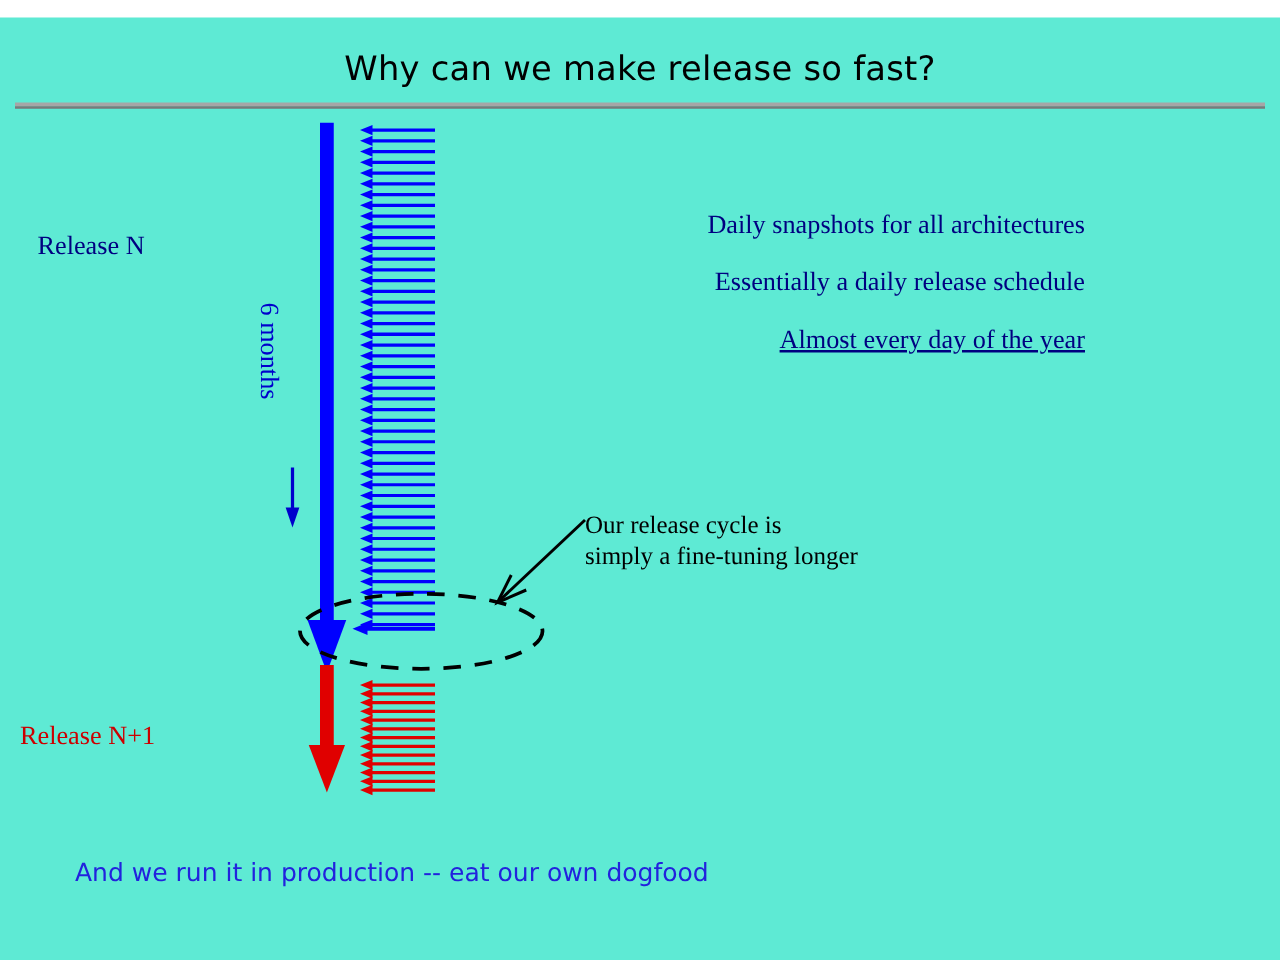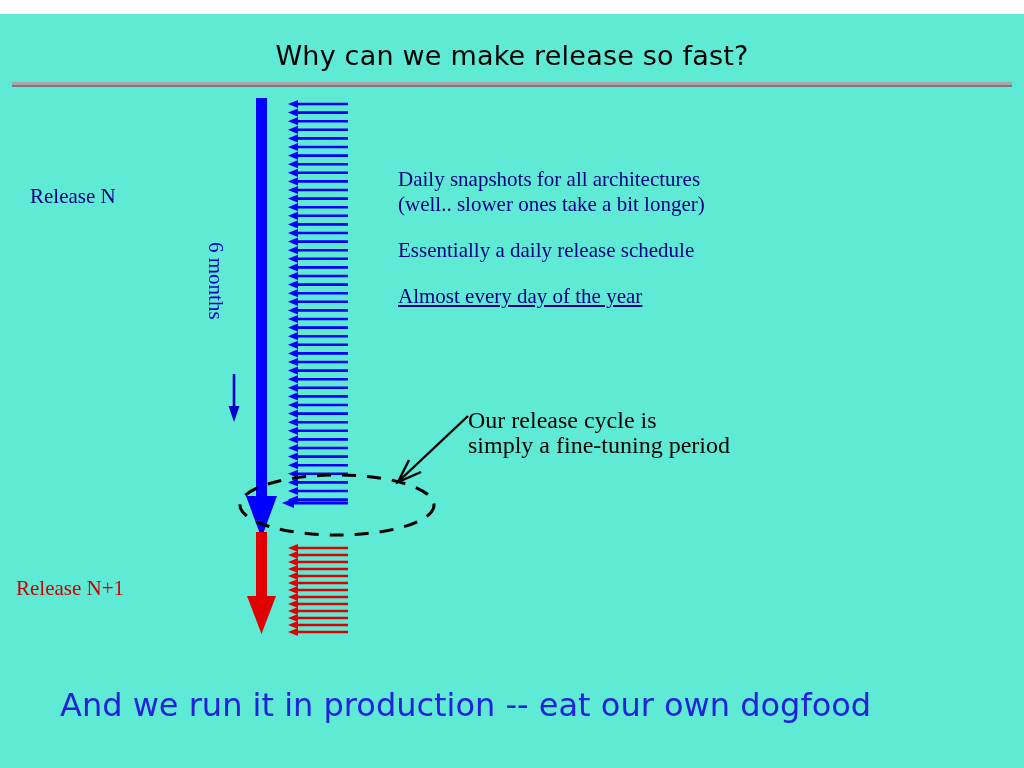--- a/index.html
+++ b/index.html
@@ -146,50 +146,51 @@
   
   #body-text {
     position: absolute;
     left: 398px;
     top: 153px;
     width: 470px;
     color: #000080;
     font-family: "Liberation Serif", "DejaVu Serif", serif;
     font-size: 21px;
     line-height: 25px;
+    text-align: right;
   }
   #body-text .para {
     margin-bottom: 21px;
   }
   #body-text .para:last-child {
     margin-bottom: 0;
     text-decoration: underline;
   }
 
   
   #annotation {
     position: absolute;
     left: 468px;
     top: 394px;
     width: 330px;
     color: #000000;
     font-family: "Liberation Serif", "DejaVu Serif", serif;
-    font-size: 24px;
+    font-size: 20px;
     line-height: 25px;
   }
 
   
   #tagline {
     position: absolute;
     left: 60px;
     top: 672px;
     width: 900px;
     color: #2222dd;
     font-family: "DejaVu Sans", sans-serif;
-    font-size: 32px;
+    font-size: 20px;
     font-weight: 400;
     white-space: nowrap;
   }
 </style>
 </head>
 <body>
 
 <div id="slide">
 
   <div id="title">Why can we make release so fast?</div>
@@ -355,26 +356,25 @@
   </svg>
 
   <svg id="leader-line" viewBox="0 0 90 82">
     <line x1="80" y1="6" x2="12" y2="70" stroke="#000000" stroke-width="2.4"></line>
     <polyline points="33,62 10,72 21,50" fill="none" stroke="#000000" stroke-width="2.4"></polyline>
   </svg>
 
   <div id="body-text">
     <div class="para">
       <div>Daily snapshots for all architectures</div>
-      <div>(well.. slower ones take a bit longer)</div>
     </div>
     <div class="para">Essentially a daily release schedule</div>
     <div class="para">Almost every day of the year</div>
   </div>
 
   <div id="annotation">
     <div>Our release cycle is</div>
-    <div>simply a fine-tuning period</div>
+    <div>simply a fine-tuning longer</div>
   </div>
 
   <div id="tagline">And we run it in production -- eat our own dogfood</div>
 
 </div>
 
 </body></html>

